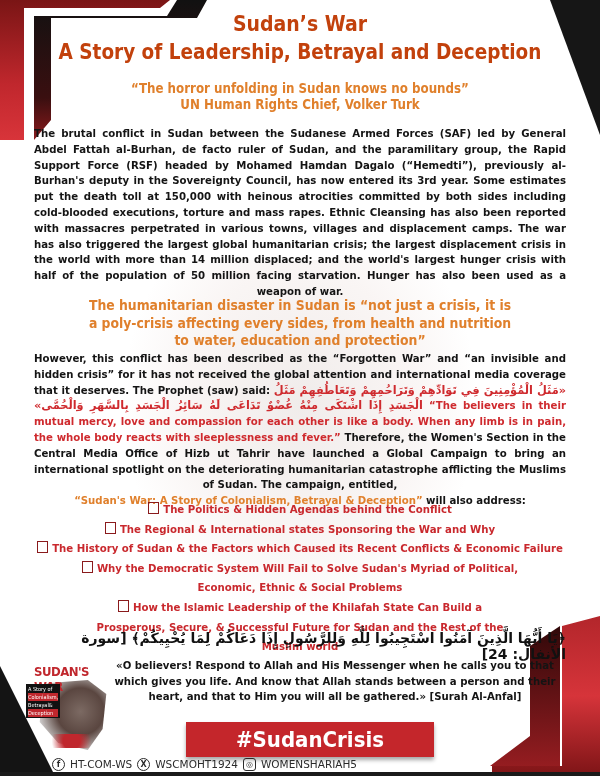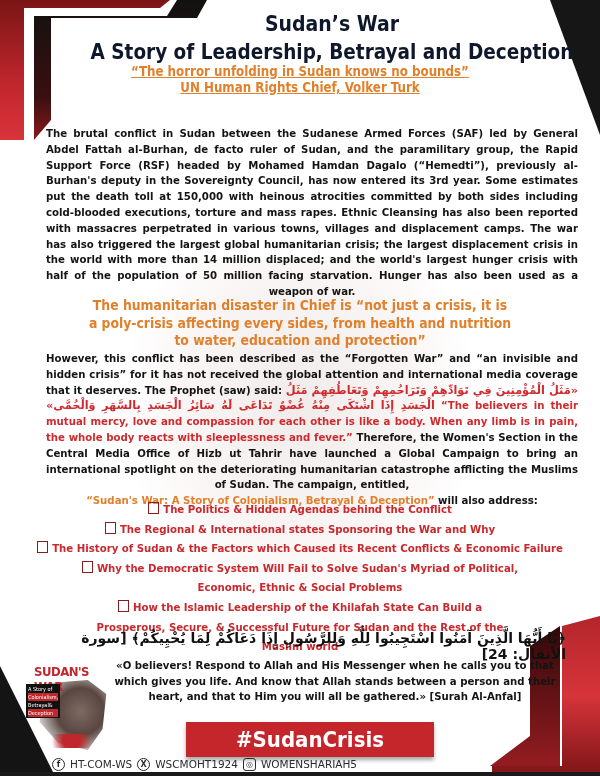--- a/index.html
+++ b/index.html
@@ -7,26 +7,26 @@
   .deco{position:absolute;}
   .tl-red{left:0;top:0;width:170px;height:140px;background:linear-gradient(180deg,#7a1515 0%,#c0272d 60%,#d8343a 100%);clip-path:polygon(0 0,170px 0,160px 8px,24px 8px,24px 140px,0 140px);}
   .tl-black{left:17px;top:0;width:190px;height:140px;background:linear-gradient(180deg,#111 0%,#3a0f10 70%,#8a1a1c 100%);clip-path:polygon(160px 0,190px 0,180px 18px,34px 18px,34px 120px,17px 140px,17px 16px,150px 16px);}
   .tr-black{right:0;top:0;width:50px;height:135px;background:#161616;clip-path:polygon(0 0,50px 0,50px 135px);}
   .br-red{right:0;bottom:0;width:108px;height:160px;background:linear-gradient(180deg,#b3262b 0%,#d6343a 50%,#7d1416 100%);clip-path:polygon(70px 10px,108px 0,108px 160px,0 160px,0 150px,70px 150px);}
   .br-dark{right:0;bottom:0;width:110px;height:160px;background:linear-gradient(180deg,#2a0708,#9c1e22);clip-path:polygon(40px 30px,70px 10px,70px 150px,0 150px,40px 120px);}
   .bl-black{left:0;bottom:0;width:55px;height:110px;background:#141414;clip-path:polygon(0 0,55px 110px,0 110px);}
   .bottom-strip{left:0;bottom:0;width:600px;height:4px;background:#1a1a1a;}
 
   .content{position:absolute;left:34px;top:0;width:532px;text-align:center;}
-  .title{color:#0f172a;font-weight:bold;font-family:"DejaVu Sans Condensed","DejaVu Sans",sans-serif;padding-left:32px;}
+  .title{color:#c2410c;font-weight:bold;font-family:"DejaVu Sans Condensed","DejaVu Sans",sans-serif;}
   .t1{position:absolute;left:0;top:12px;width:532px;font-size:21px;}
   .t2{position:absolute;left:0;top:40px;width:532px;font-size:20.5px;}
   .quote{position:absolute;left:0;width:532px;color:#e0802c;font-weight:bold;font-size:13.2px;line-height:16px;}
-  .q1{top:64px;text-decoration:underline;}
-  .body{position:absolute;left:12px;width:532px;color:#141414;font-weight:bold;font-size:11.3px;line-height:15.8px;text-align:justify;text-align-last:center;}
+  .q1{top:81px;}
+  .body{position:absolute;left:0;width:532px;color:#141414;font-weight:bold;font-size:11.3px;line-height:15.8px;text-align:justify;text-align-last:center;}
   .p1{top:126px;}
   .q2{top:297px;font-size:13.8px;line-height:17.5px;}
   .p2{top:351px;}
   .red{color:#cf2a2e;}
   .orange{color:#e0802c;}
   .ar{direction:rtl;unicode-bidi:embed;font-family:"DejaVu Sans",sans-serif;}
   .list{position:absolute;left:0;top:500px;width:532px;color:#c9282d;font-weight:bold;font-size:11.3px;line-height:19.6px;text-align:center;}
   .chk{display:inline-block;width:9px;height:10px;border:1px solid #8a1a1c;margin-right:4px;vertical-align:-1px;}
   .ayah{position:absolute;left:0;top:630px;width:532px;color:#111;font-weight:bold;font-size:14px;direction:rtl;text-align:right;font-family:"DejaVu Sans",sans-serif;}
   .trans{position:absolute;left:100px;top:658px;width:470px;color:#141414;font-weight:bold;font-size:11.3px;line-height:15.6px;text-align:center;}
@@ -60,21 +60,21 @@
   <div class="title t2">A Story of Leadership, Betrayal and Deception</div>
 
   <div class="quote q1">
     <div>“The horror unfolding in Sudan knows no bounds”</div>
     <div>UN Human Rights Chief, Volker Turk</div>
   </div>
 
   <div class="body p1">The brutal conflict in Sudan between the Sudanese Armed Forces (SAF) led by General Abdel Fattah al-Burhan, de facto ruler of Sudan, and the paramilitary group, the Rapid Support Force (RSF) headed by Mohamed Hamdan Dagalo (“Hemedti”), previously al-Burhan's deputy in the Sovereignty Council, has now entered its 3rd year. Some estimates put the death toll at 150,000 with heinous atrocities committed by both sides including cold-blooded executions, torture and mass rapes. Ethnic Cleansing has also been reported with massacres perpetrated in various towns, villages and displacement camps. The war has also triggered the largest global humanitarian crisis; the largest displacement crisis in the world with more than 14 million displaced; and the world's largest hunger crisis with half of the population of 50 million facing starvation. Hunger has also been used as a weapon of war.</div>
 
   <div class="quote q2">
-    <div>The humanitarian disaster in Chief is “not just a crisis, it is</div>
+    <div>The humanitarian disaster in Sudan is “not just a crisis, it is</div>
     <div>a poly-crisis affecting every sides, from health and nutrition</div>
     <div>to water, education and protection”</div>
   </div>
 
   <div class="body p2">
     <span>However, this conflict has been described as the “Forgotten War” and “an invisible and hidden crisis” for it has not received the global attention and international media coverage that it deserves. The Prophet (saw) said: </span><span class="red ar">«مَثَلُ الْمُؤْمِنِينَ فِي تَوَادِّهِمْ وَتَرَاحُمِهِمْ وَتَعَاطُفِهِمْ مَثَلُ الْجَسَدِ إِذَا اشْتَكَى مِنْهُ عُضْوٌ تَدَاعَى لَهُ سَائِرُ الْجَسَدِ بِالسَّهَرِ وَالْحُمَّى»</span><span class="red"> “The believers in their mutual mercy, love and compassion for each other is like a body. When any limb is in pain, the whole body reacts with sleeplessness and fever.”</span><span> Therefore, the Women's Section in the Central Media Office of Hizb ut Tahrir have launched a Global Campaign to bring an international spotlight on the deteriorating humanitarian catastrophe afflicting the Muslims of Sudan. The campaign, entitled,</span><br><span class="orange">“Sudan's War: A Story of Colonialism, Betrayal &amp; Deception”</span><span> will also address:</span>
   </div>
 
   <div class="list">
     <div><span class="chk"></span><span>The Politics &amp; Hidden Agendas behind the Conflict</span></div>

